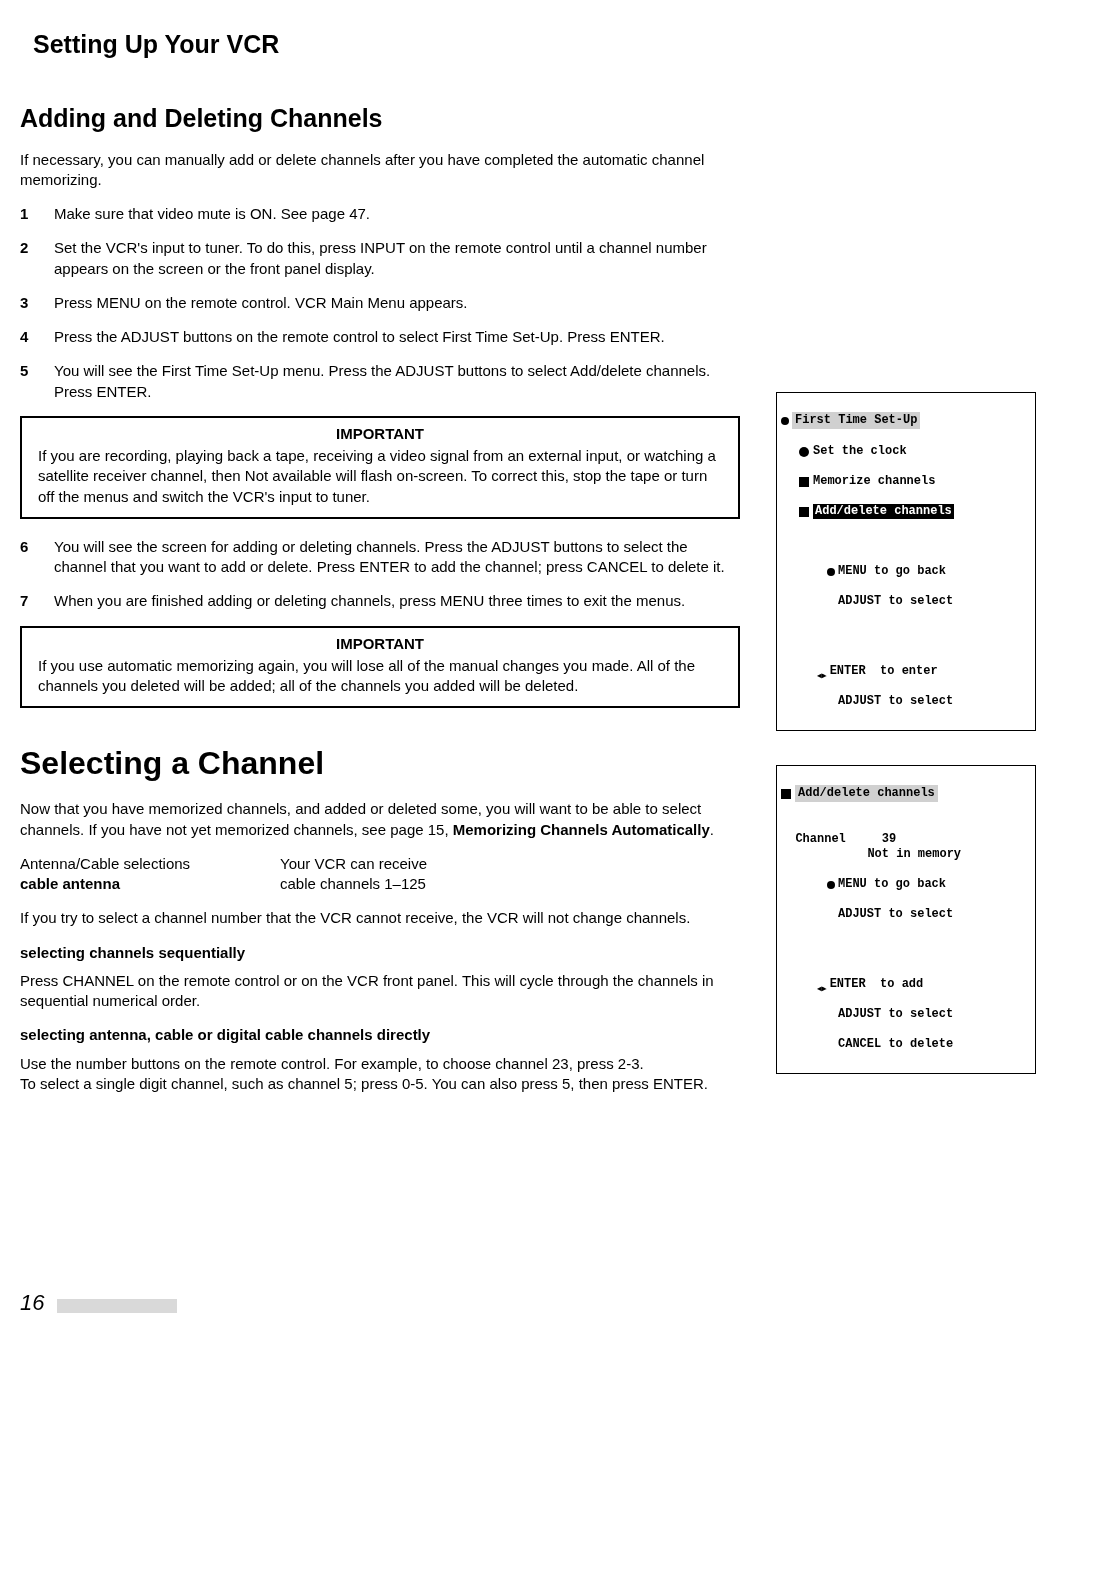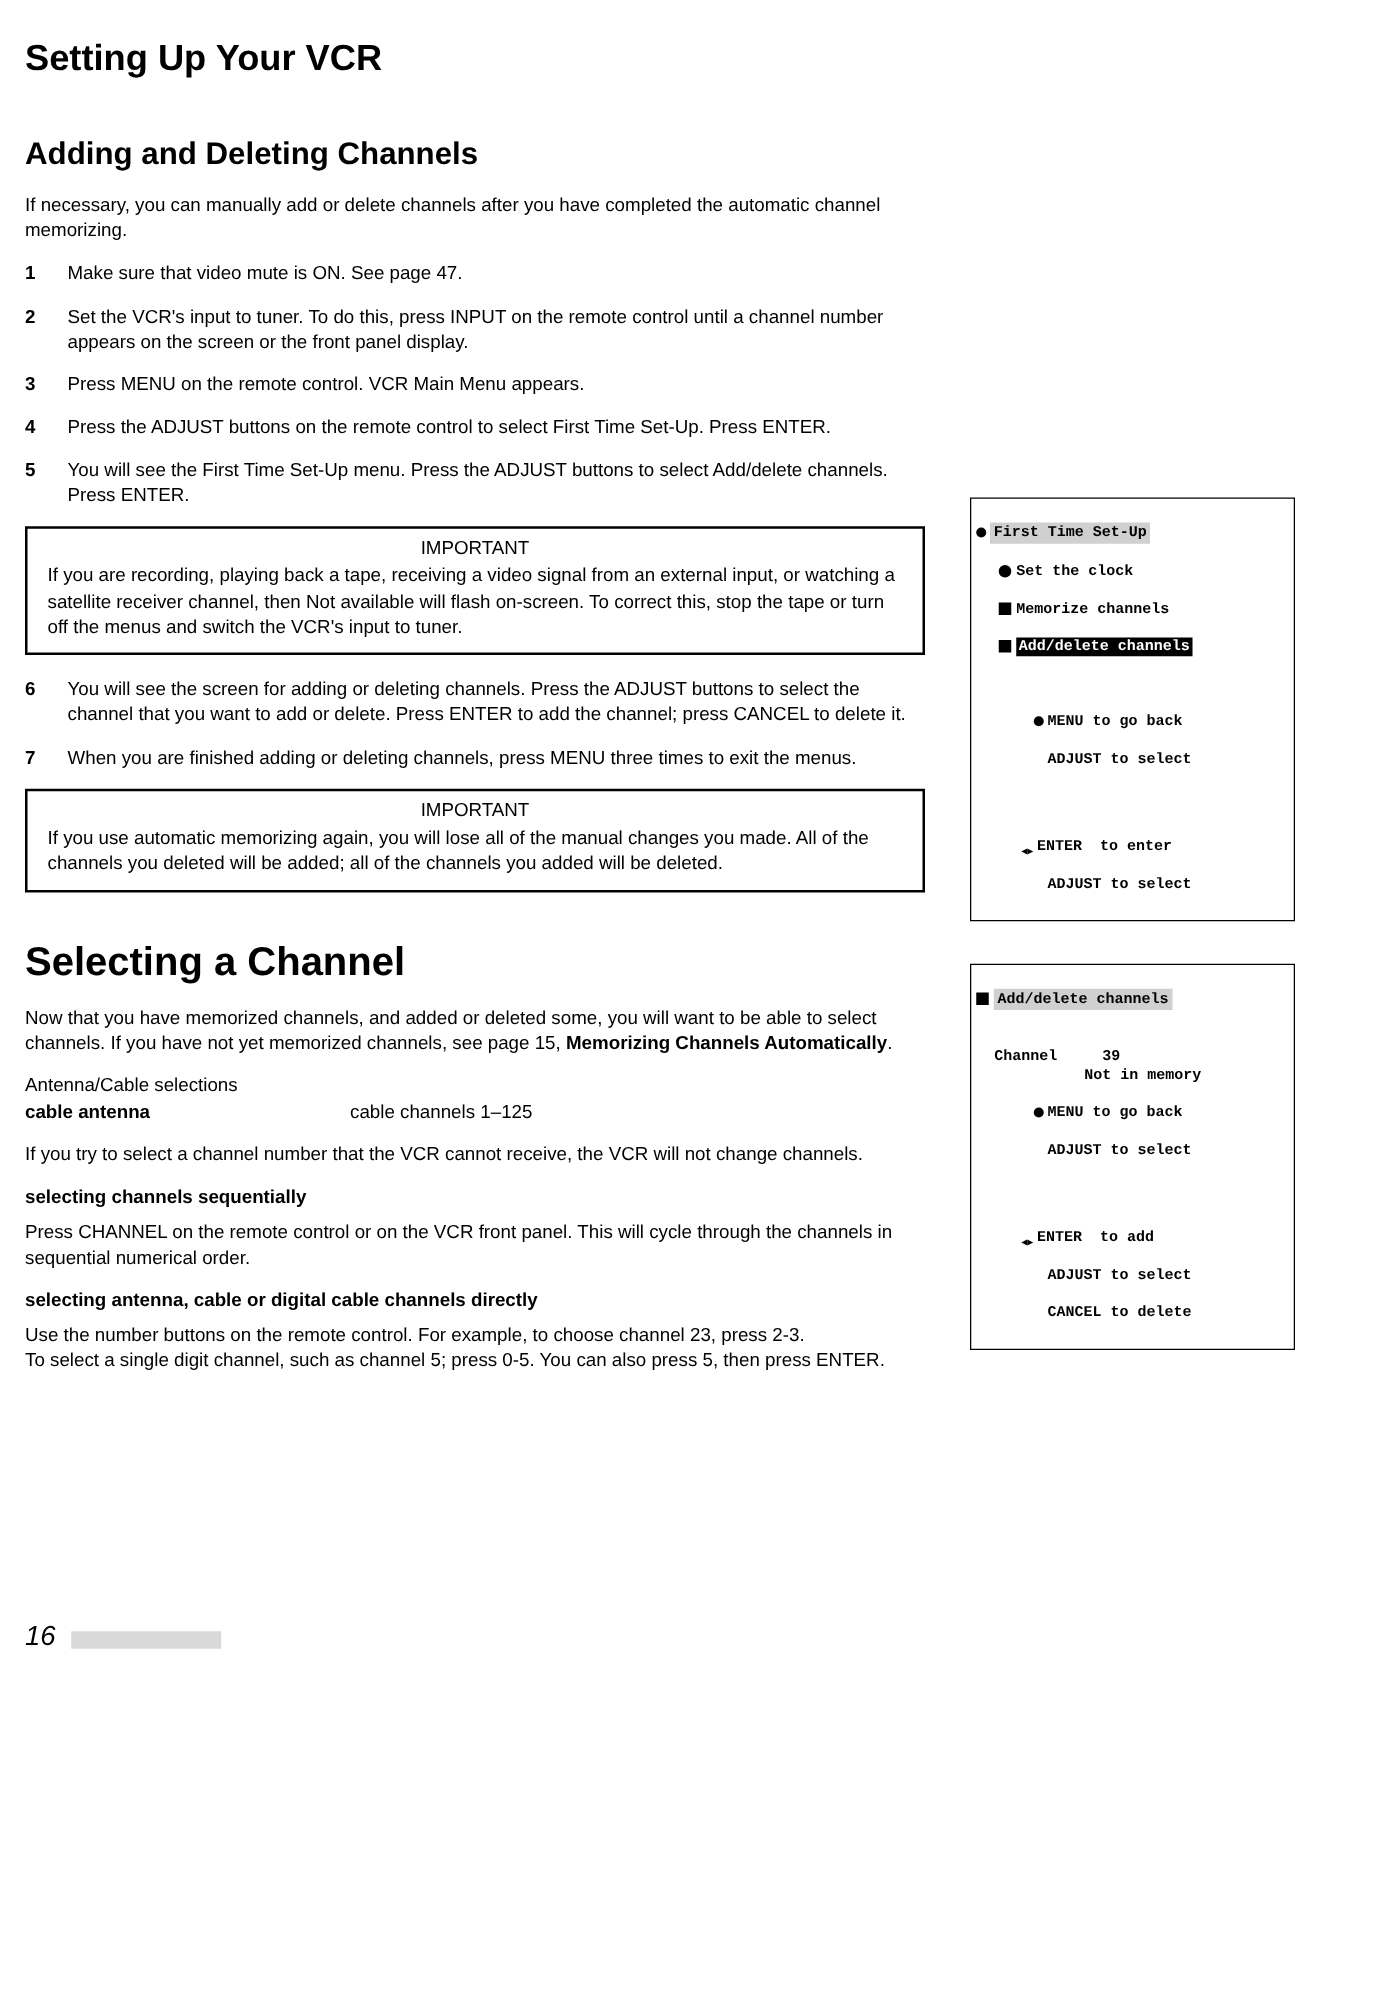--- a/index.html
+++ b/index.html
@@ -6,23 +6,23 @@
     font-family: Arial, Helvetica, sans-serif;
     margin: 0;
     padding: 20px 48px 20px 20px;
     color: #000;
     font-size: 15px;
     line-height: 1.35;
     width: 1104px;
     box-sizing: border-box;
   }
   .page-title {
-    font-size: 29px;
-    font-weight: bold;
-    margin: 8px 0 30px 0;
+    font-size: 25px;
+    font-weight: bold;
+    margin: 8px 0 30px 13px;
   }
   .section-h {
     font-size: 25px;
     font-weight: bold;
     margin: 10px 0 14px 0;
   }
   .subsection-h {
     font-size: 32px;
     font-weight: bold;
     margin: 34px 0 14px 0;
@@ -46,21 +46,21 @@
     flex: 0 0 34px;
   }
   ol.steps .txt { flex: 1; }
   .important-box {
     border: 2px solid #000;
     padding: 6px 10px 10px 10px;
     margin: 4px 0 18px 0;
   }
   .important-title {
     text-align: center;
-    font-weight: normal;
+    font-weight: bold;
     margin-bottom: 2px;
   }
   .important-body { padding: 0 6px; }
   .bold { font-weight: bold; }
   .uline { }
   .two-col-table {
     margin: 0 0 14px 0;
   }
   .two-col-table .row { display: flex; }
   .two-col-table .c1 { width: 260px; }
@@ -201,20 +201,21 @@
 
     <div class="subsection-h">Selecting a Channel</div>
 
     <p class="para">
       <span>Now that you have memorized channels, and added or deleted some, you will want to be able to select channels.  If you have not yet memorized channels, see page 15, </span><span class="bold">Memorizing Channels Automatically</span><span>.</span>
     </p>
 
     <div class="two-col-table">
       <div class="row">
         <div class="c1 uline">Antenna/Cable selections</div>
+        <div class="c2 uline">Your VCR can receive</div>
       </div>
       <div class="row">
         <div class="c1 bold">cable antenna</div>
         <div class="c2">cable channels 1–125</div>
       </div>
     </div>
 
     <p class="para">If you try to select a channel number that the VCR cannot receive, the VCR will not change channels.</p>
 
     <div class="subhead">selecting channels sequentially</div>

